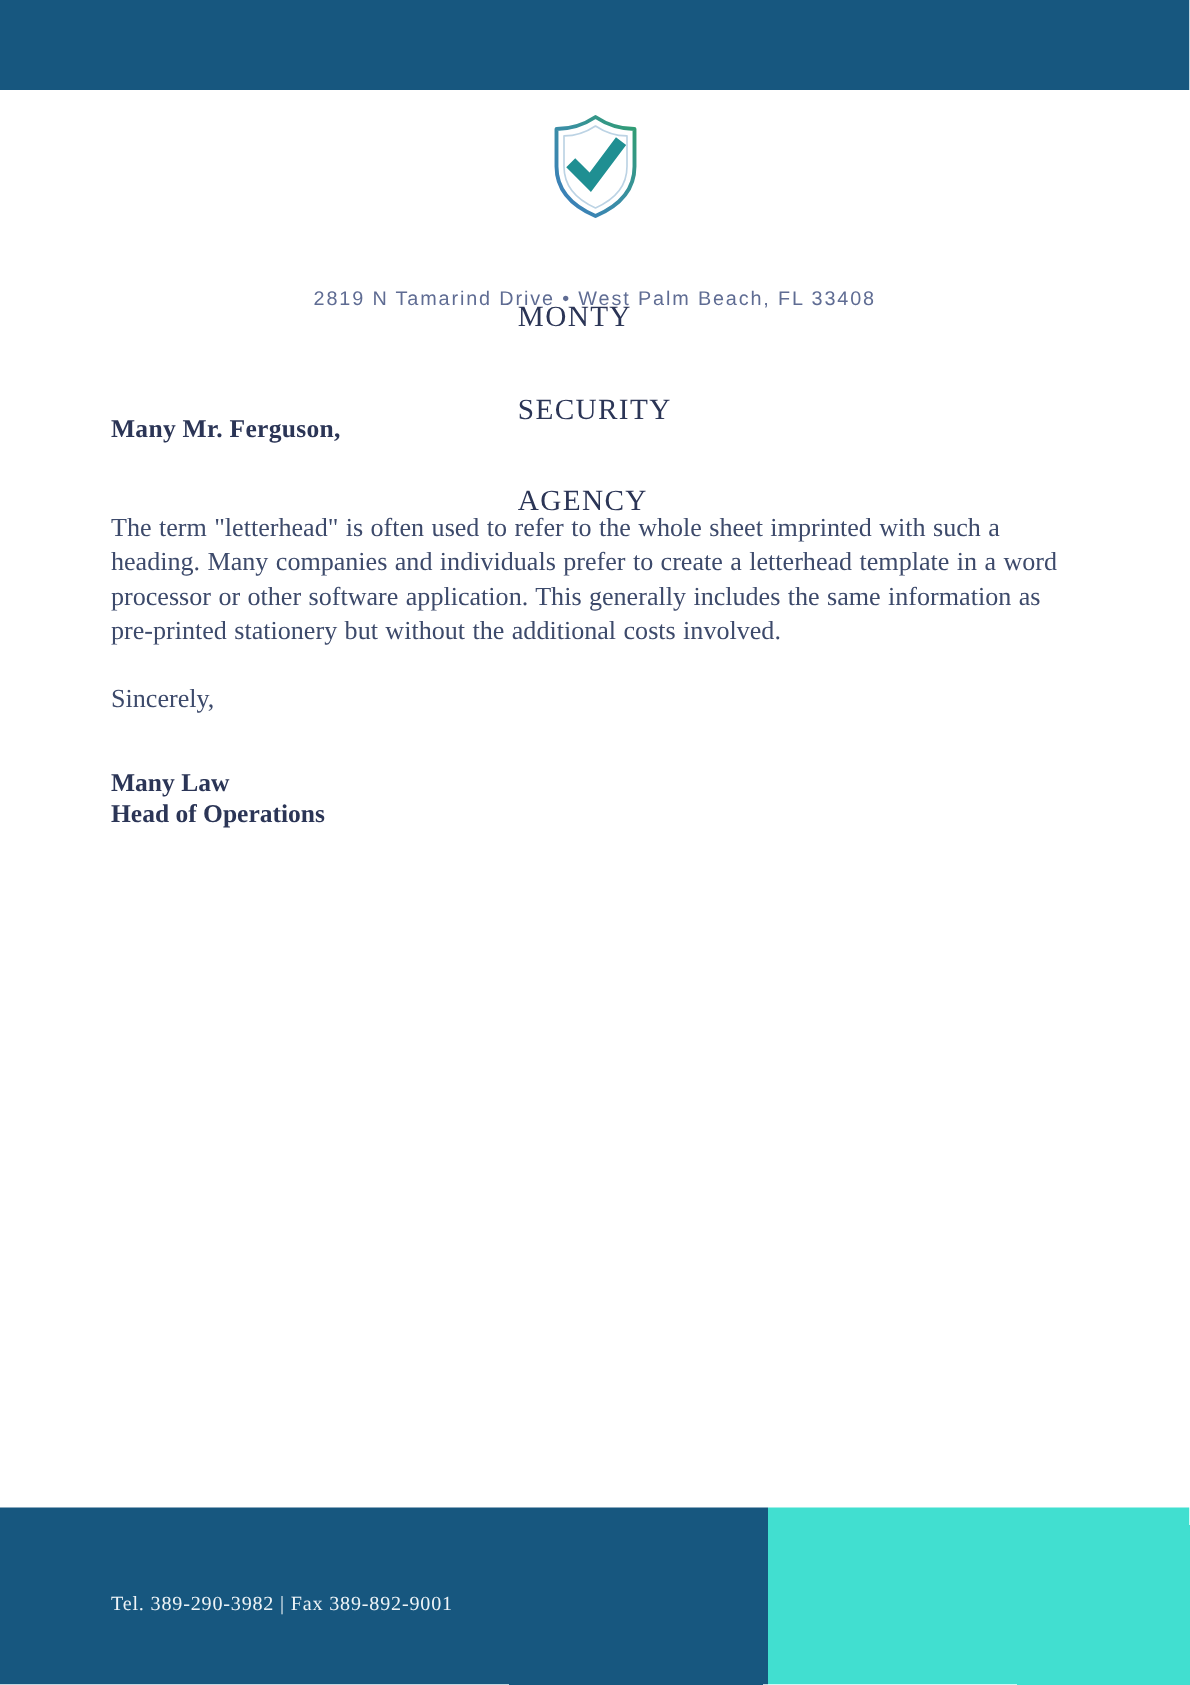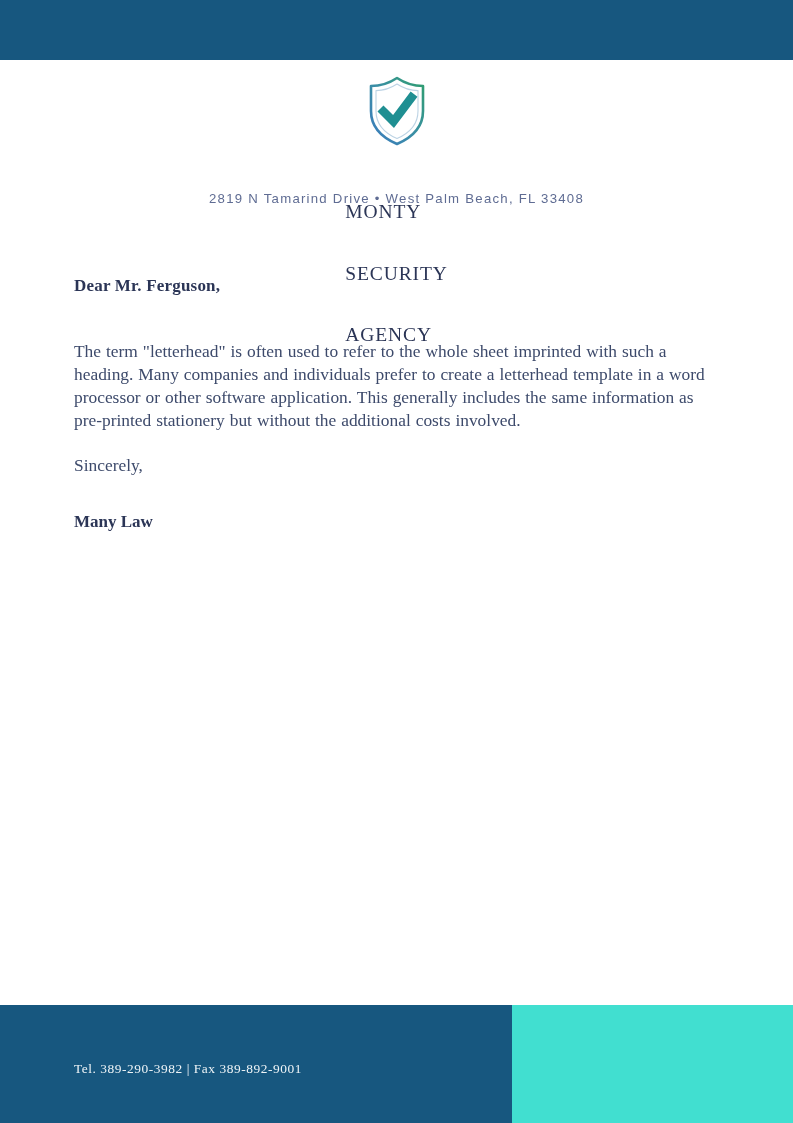--- a/index.html
+++ b/index.html
@@ -197,28 +197,29 @@
         <span class="wordmark-line">MONTY</span>
         <span class="wordmark-line">SECURITY</span>
         <span class="wordmark-line">AGENCY</span>
       </div>
     </div>
 
     <div class="address-line">2819 N Tamarind Drive • West Palm Beach, FL 33408</div>
   </div>
 
   <div class="letter">
-    <p class="salutation">Dear Mr. Ferguson,</p>
+    <p class="salutation">Many Mr. Ferguson,</p>
 
     <p class="para">The term "letterhead" is often used to refer to the whole sheet imprinted with such a heading. Many companies and individuals prefer to create a letterhead template in a word processor or other software application. This generally includes the same information as pre-printed stationery but without the additional costs involved.</p>
 
     <p class="closing">Sincerely,</p>
 
     <p class="signature">
       <span>Many Law</span>
+      <span>Head of Operations</span>
     </p>
   </div>
 
   <div class="footer">
     <div class="footer-navy"></div>
     <div class="footer-teal"></div>
     <div class="footer-contact">
       <span>Tel. 389-290-3982 | Fax 389-892-9001</span>
       <span>info@montysecurity.org</span>
       

